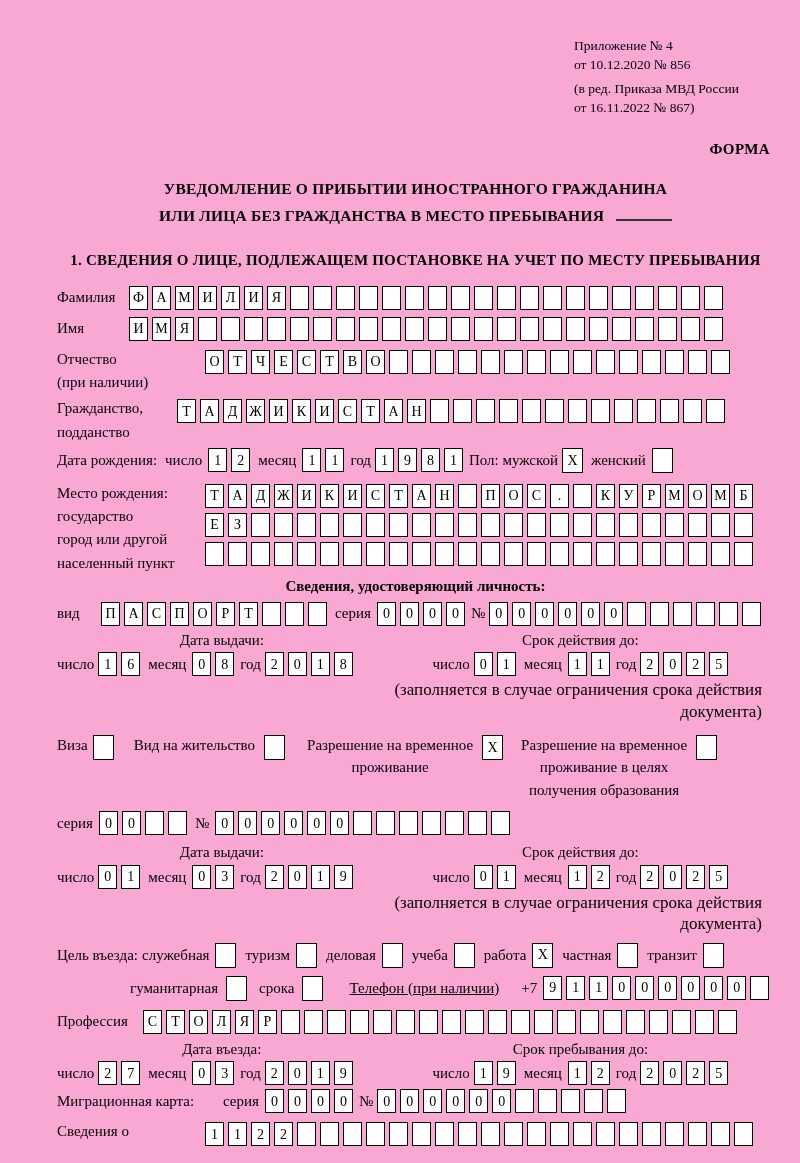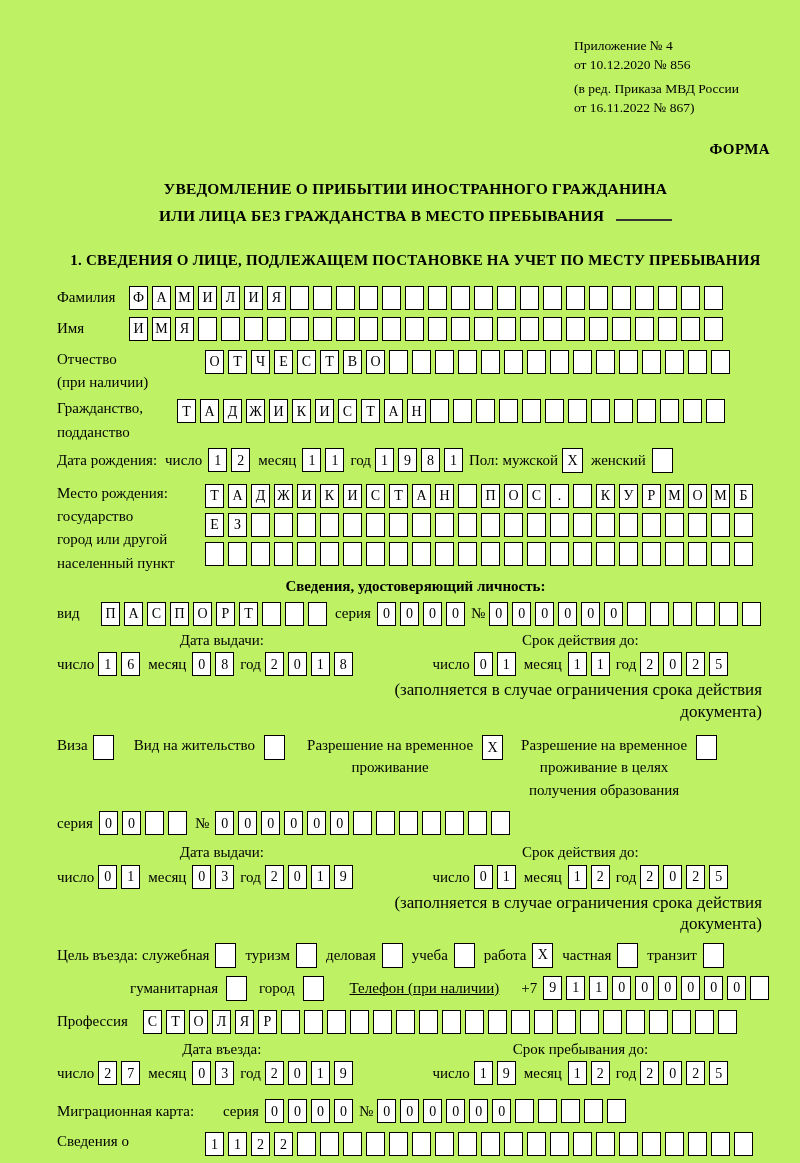--- a/index.html
+++ b/index.html
@@ -1,18 +1,18 @@
 <!DOCTYPE html>
 <html><head>
 <meta charset="utf-8">
 <style>
   html,body{margin:0;padding:0;background:#fff;}
   .page{
     width:800px;height:1163px;box-sizing:border-box;overflow:hidden;
-    background:#bef264;color:#000;
+    background:#f9a8d4;color:#000;
     font-family:"Liberation Serif","DejaVu Serif",serif;
     font-size:15px;line-height:1.25;
     padding:36px 26px 16px 57px;
     position:relative;
   }
   .appendix{margin-left:auto;width:200px;font-size:13.5px;line-height:1.42;}
   .appendix .gap{height:5px;}
   .forma{text-align:right;font-weight:bold;font-size:15px;margin-top:22px;padding-right:4px;letter-spacing:.4px;}
   .title{text-align:center;font-weight:bold;font-size:15.5px;margin-top:18px;line-height:1.7;letter-spacing:.2px;}
   .title-blank{display:inline-block;width:56px;border-bottom:2px solid #333;margin-left:12px;}
@@ -529,21 +529,21 @@
     <span class="cb">X</span>
     <span>частная</span>
     <span class="cb"></span>
     <span>транзит</span>
     <span class="cb"></span>
   </div>
 
   <div class="purpose-row2">
     <span>гуманитарная</span>
     <span class="cb"></span>
-    <span>город</span>
+    <span>срока</span>
     <span class="cb"></span>
     <span style="margin-left:14px;text-decoration:underline;">Телефон (при наличии)</span>
     <span style="margin-left:22px;margin-right:6px;">+7</span>
     <span class="cells">
         <span class="cell">9</span>
         <span class="cell">1</span>
         <span class="cell">1</span>
         <span class="cell">0</span>
         <span class="cell">0</span>
         <span class="cell">0</span>
@@ -579,21 +579,21 @@
         <span class="cell"></span>
         <span class="cell"></span>
         <span class="cell"></span>
         <span class="cell"></span>
         <span class="cell"></span>
         <span class="cell"></span>
         <span class="cell"></span>
       </span>
   </div>
 
-  <div class="dates2" style="margin-bottom:14px;">
+  <div class="dates2" style="margin-bottom:4px;">
     <div class="dcol-l">
       <div class="dhead">Дата въезда:</div>
       <div class="drow">
         <span class="mr4">число</span>
         <span class="cells">
             <span class="cell">2</span>
             <span class="cell">7</span>
           </span>
         <span class="ml8 mr6">месяц</span>
         <span class="cells">

